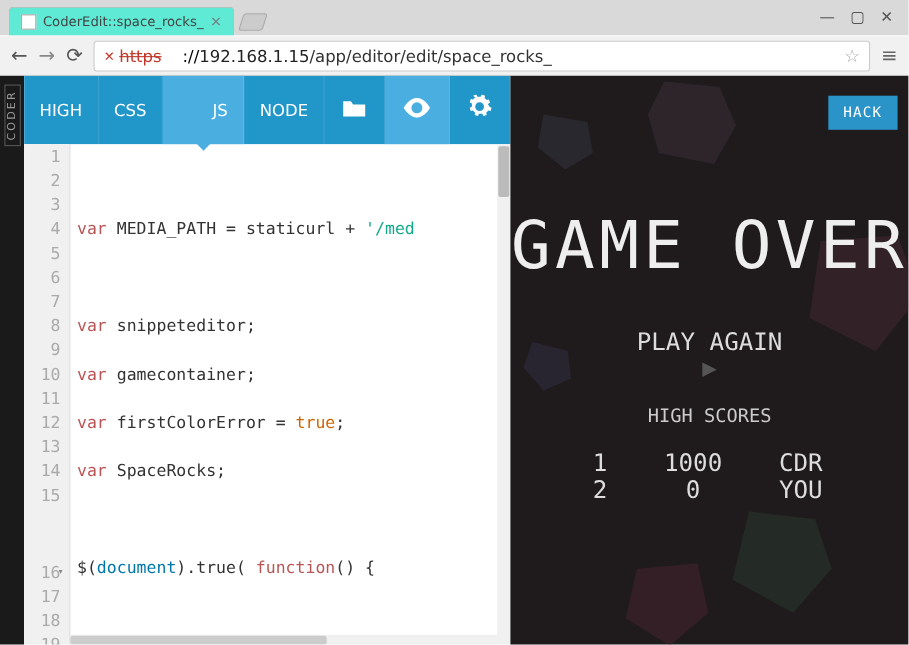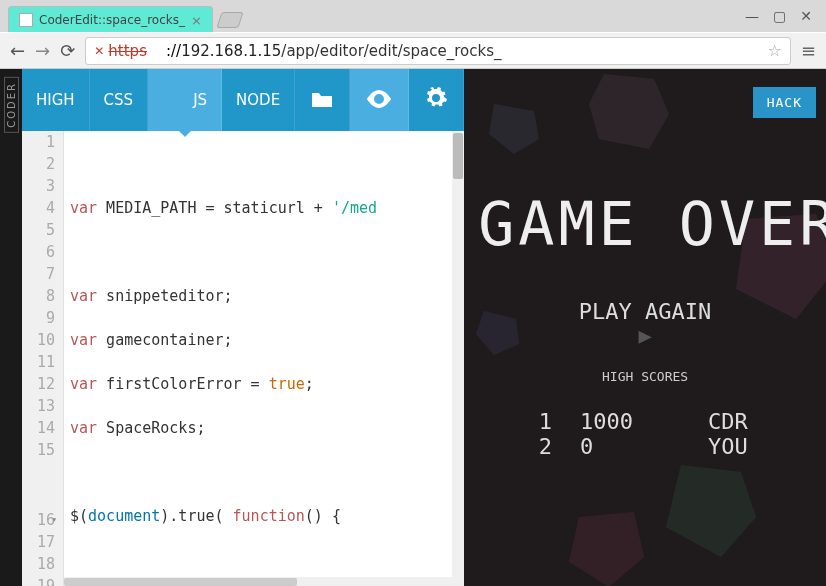--- a/index.html
+++ b/index.html
@@ -51,28 +51,28 @@
 .scroller { position: absolute; right: 0; top: 0; width: 12px; height: 100%; background: #f0f0f0; }
 .thumb { width: 10px; margin: 2px auto 0; height: 46px; background: #bbb; border-radius: 2px; }
 .hscroll { position: absolute; left: 42px; right: 12px; bottom: 0; height: 10px; background: #f0f0f0; }
 .hthumb { height: 8px; margin-top: 1px; width: 60%; background: #ccc; border-radius: 2px; }
 
 
 .game-pane { flex: 1; background: #1f1b1d; color: #fff; font-family: "DejaVu Sans Mono", monospace; position: relative; overflow: hidden; }
 .rock { position: absolute; opacity: 0.35; }
 .hud { position: absolute; top: 10px; left: 40px; font-size: 22px; color: #888; }
 .hack-btn { position: absolute; top: 18px; right: 10px; background: #2a93c7; color: #fff; padding: 8px 14px; font-size: 13px; letter-spacing: 1px; }
-.game-over { position: absolute; top: 120px; left: 14px; right: 0; text-align: center; font-size: 60px; font-weight: 500; letter-spacing: 4px; color: #eee; white-space: nowrap; }
+.game-over { position: absolute; top: 120px; left: 0; right: 0; text-align: center; font-size: 60px; font-weight: 500; letter-spacing: 4px; color: #eee; white-space: nowrap; }
 .play-again { position: absolute; top: 230px; left: 0; right: 0; text-align: center; font-size: 22px; color: #ddd; }
 .play-tri { position: absolute; top: 254px; left: 50%; transform: translateX(-50%); color: #555; font-size: 22px; }
-.high-scores { position: absolute; top: 300px; left: 0; right: 0; text-align: center; font-size: 13px; color: #ccc; }
+.high-scores { position: absolute; top: 300px; left: 0; right: 0; text-align: center; font-size: 17px; color: #ccc; }
 .score-tbl { position: absolute; top: 340px; left: 50%; transform: translateX(-50%); font-size: 22px; color: #ddd; }
 .score-tbl .row { display: flex; gap: 28px; }
 .score-tbl .rank { width: 30px; text-align: right; }
-.score-tbl .pts { width: 100px; text-align: left; }
+.score-tbl .pts { width: 100px; text-align: center; }
 .score-tbl .nm { width: 60px; text-align: left; }
 </style>
 </head>
 <body>
 
 <div class="browser-chrome">
   <div class="tab-bar">
     <div class="tab">
       <span class="favicon"></span>
       <span>CoderEdit::space_rocks_</span>

